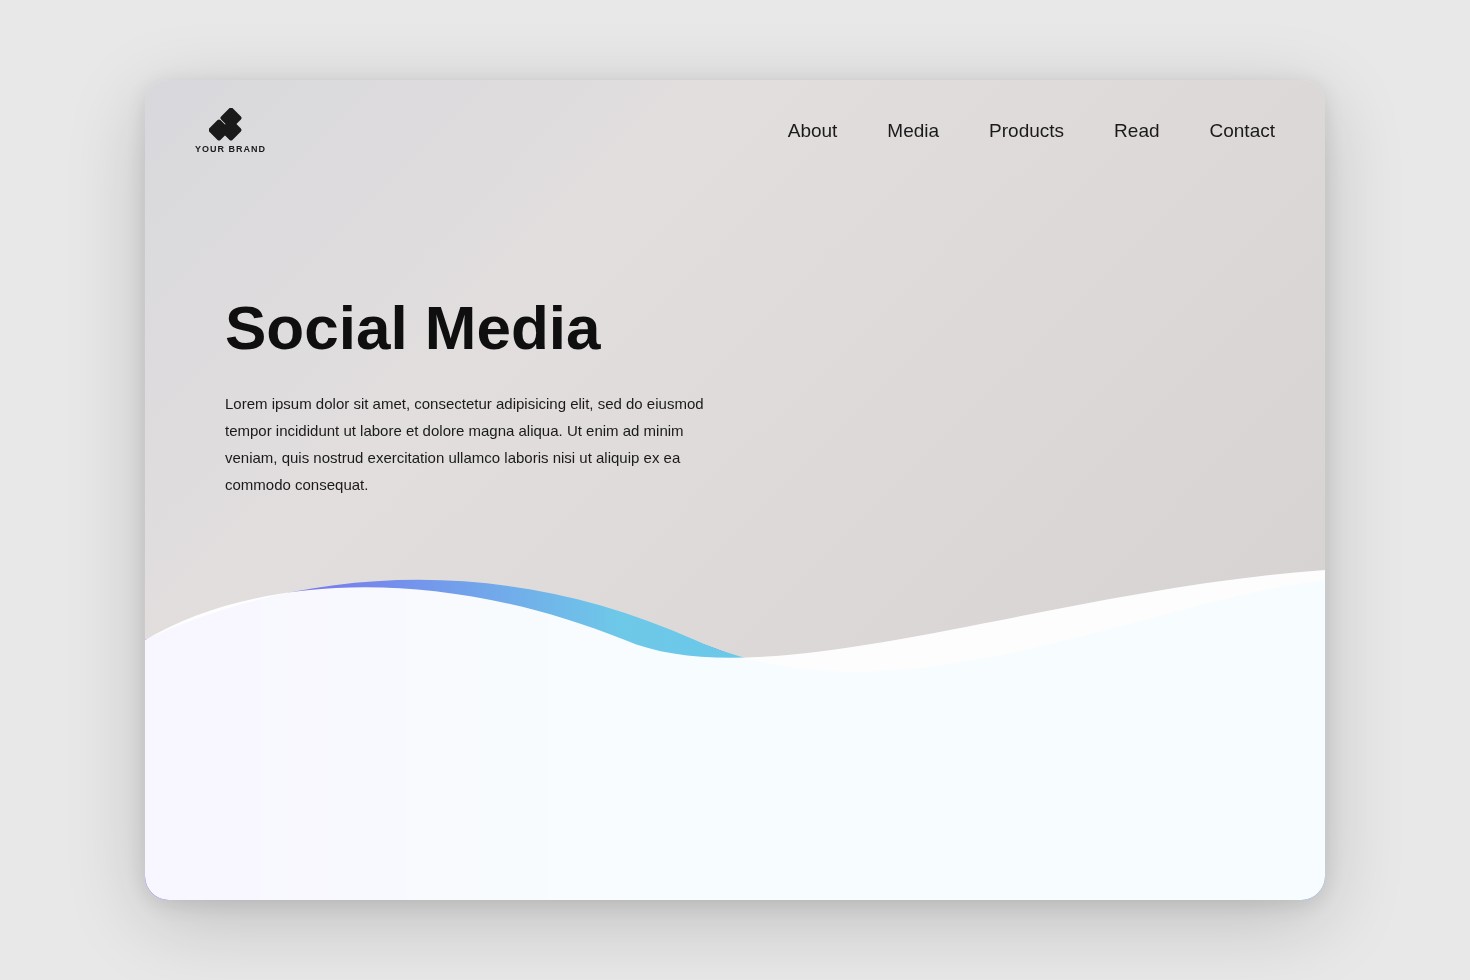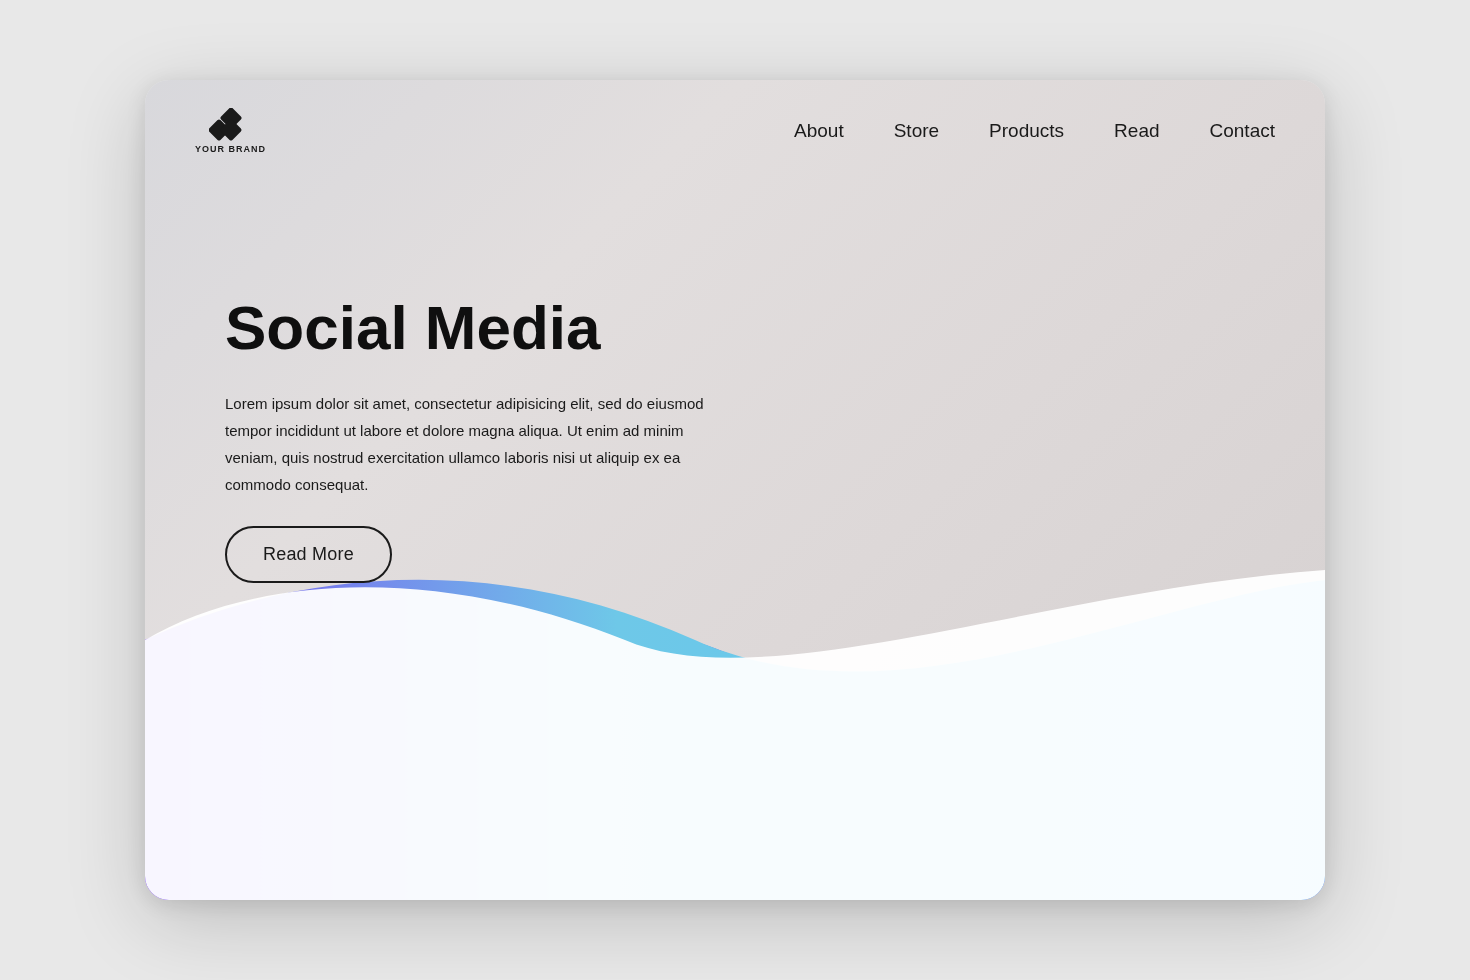--- a/index.html
+++ b/index.html
@@ -129,21 +129,21 @@
       line-height: 1.1;
       margin-bottom: 28px;
     }
 
     .hero-description {
       font-size: 15px;
       font-weight: 400;
       color: #1a1a1a;
       line-height: 1.8;
       max-width: 480px;
-      margin-bottom: 28px;
+      margin-bottom: 60px;
     }
 
     .read-more-btn {
       display: inline-block;
       padding: 16px 36px;
       border: 2px solid #1a1a1a;
       border-radius: 50px;
       background: transparent;
       font-size: 18px;
       font-weight: 400;
@@ -194,25 +194,24 @@
       <svg class="logo-icon" viewBox="0 0 44 36" xmlns="http://www.w3.org/2000/svg">
         <rect x="14" y="2" width="16" height="16" rx="2" transform="rotate(45 22 10)" fill="#1a1a1a"></rect>
         <rect x="2" y="14" width="16" height="16" rx="2" transform="rotate(45 10 22)" fill="#1a1a1a"></rect>
         <rect x="14" y="14" width="16" height="16" rx="2" transform="rotate(45 22 22)" fill="#1a1a1a"></rect>
       </svg>
       <span class="logo-text">YOUR BRAND</span>
     </div>
 
     <div class="nav-links">
       <a class="nav-link">About</a>
-      <a class="nav-link">Store</a>
+      <a class="nav-link">Media</a>
       <a class="nav-link">Products</a>
       <a class="nav-link">Read</a>
       <a class="nav-link">Contact</a>
     </div>
   </nav>
 
   <div class="hero-content">
     <h1 class="hero-title">Social Media</h1>
     <p class="hero-description">Lorem ipsum dolor sit amet, consectetur adipisicing elit, sed do eiusmod tempor incididunt ut labore et dolore magna aliqua. Ut enim ad minim veniam, quis nostrud exercitation ullamco laboris nisi ut aliquip ex ea commodo consequat.</p>
-    <button class="read-more-btn">Read More</button>
   </div>
 </div>
 
 </body></html>

